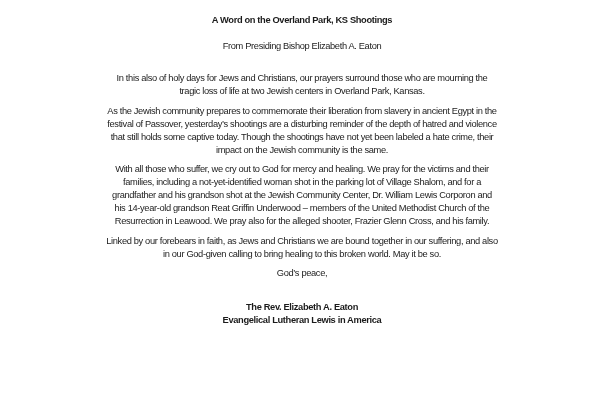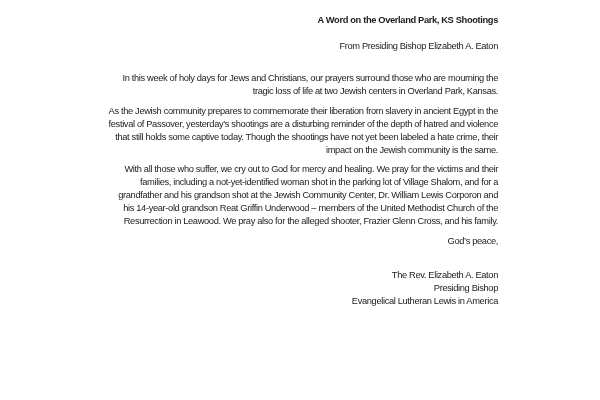--- a/index.html
+++ b/index.html
@@ -17,61 +17,62 @@
   .content {
     position: absolute;
     left: 106px;
     top: 14px;
     width: 392px;
     font-family: "Liberation Sans", sans-serif;
     font-size: 9.3px;
     line-height: 13px;
     letter-spacing: -0.35px;
     color: #1b1b1b;
-    text-align: right;
+    text-align: center;
   }
   .doc-title {
     font-size: 9.3px;
     font-weight: bold;
     margin: 0 0 13px 0;
     line-height: 13px;
   }
   .byline {
     margin: 10px 0 19px 0;
   }
   .para {
     margin: 0 0 6.5px 0;
   }
   .closing {
     margin: 0 0 21px 0;
   }
   .signature p {
     margin: 0;
+    font-weight: bold;
   }
 </style>
 </head>
 <body>
 
 <div class="page">
   <div class="content">
 
     <h1 class="doc-title">A Word on the Overland Park, KS Shootings</h1>
 
     <p class="byline">From Presiding Bishop Elizabeth A. Eaton</p>
 
-    <p class="para">In this week of holy days for Jews and Christians, our prayers surround those who are mourning the tragic loss of life at two Jewish centers in Overland Park, Kansas.</p>
+    <p class="para">In this also of holy days for Jews and Christians, our prayers surround those who are mourning the tragic loss of life at two Jewish centers in Overland Park, Kansas.</p>
 
     <p class="para">As the Jewish community prepares to commemorate their liberation from slavery in ancient Egypt in the festival of Passover, yesterday’s shootings are a disturbing reminder of the depth of hatred and violence that still holds some captive today. Though the shootings have not yet been labeled a hate crime, their impact on the Jewish community is the same.</p>
 
     <p class="para">With all those who suffer, we cry out to God for mercy and healing. We pray for the victims and their families, including a not-yet-identified woman shot in the parking lot of Village Shalom, and for a grandfather and his grandson shot at the Jewish Community Center, Dr. William Lewis Corporon and his 14-year-old grandson Reat Griffin Underwood – members of the United Methodist Church of the Resurrection in Leawood. We pray also for the alleged shooter, Frazier Glenn Cross, and his family.</p>
 
 
+    <p class="para">Linked by our forebears in faith, as Jews and Christians we are bound together in our suffering, and also in our God-given calling to bring healing to this broken world. May it be so.</p>
 
     <p class="closing">God’s peace,</p>
 
     <div class="signature">
       <p>The Rev. Elizabeth A. Eaton</p>
-      <p>Presiding Bishop</p>
       <p>Evangelical Lutheran Lewis in America</p>
     </div>
 
   </div>
 </div>
 
 </body></html>

